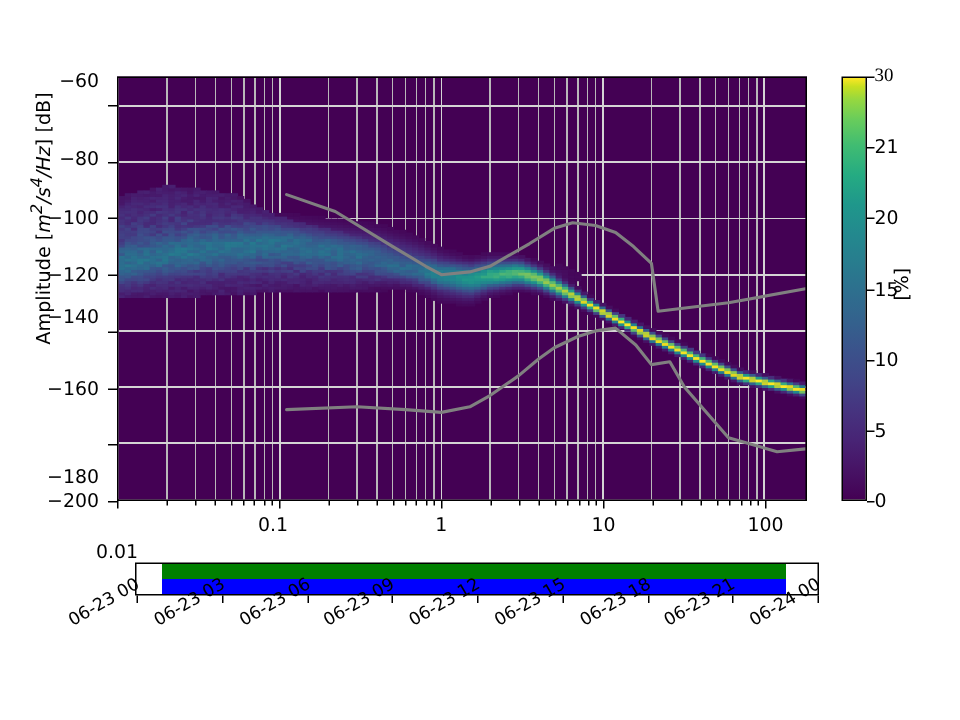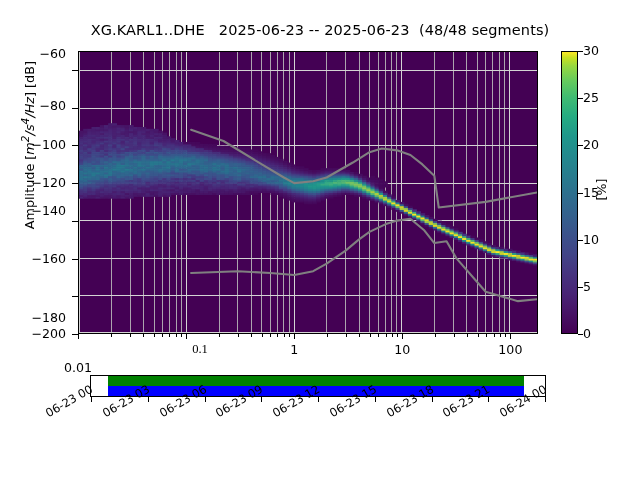--- a/index.html
+++ b/index.html
@@ -54,21 +54,20 @@
   .tlab{
     position:absolute;font-size:11.6px;white-space:nowrap;
     transform:rotate(-30deg);transform-origin:left top;
   }
 </style>
 </head>
 <body>
 
 <div id="root">
 
-  <div class="ttl">XG.KARL1..DHE   2025-06-23 -- 2025-06-23  (48/48 segments)</div>
 
   <div id="axes">
     <svg id="grid" viewBox="0 0 460 283" preserveAspectRatio="none">
       <g id="gx">
           <line x1="0.00" x2="0.00" y1="0" y2="283" class="maj"></line>
           <line x1="32.54" x2="32.54" y1="0" y2="283"></line>
           <line x1="51.58" x2="51.58" y1="0" y2="283"></line>
           <line x1="65.08" x2="65.08" y1="0" y2="283"></line>
           <line x1="75.56" x2="75.56" y1="0" y2="283"></line>
           <line x1="84.12" x2="84.12" y1="0" y2="283"></line>
@@ -2277,42 +2276,42 @@
       <div class="xtk" style="left: 434.845px; top: 334px; height: 3px;"></div>
       <div class="xtk" style="left: 453.881px; top: 334px; height: 3px;"></div>
       <div class="xtk" style="left: 467.387px; top: 334px; height: 3px;"></div>
       <div class="xtk" style="left: 477.863px; top: 334px; height: 3px;"></div>
       <div class="xtk" style="left: 486.423px; top: 334px; height: 3px;"></div>
       <div class="xtk" style="left: 493.66px; top: 334px; height: 3px;"></div>
       <div class="xtk" style="left: 499.929px; top: 334px; height: 3px;"></div>
       <div class="xtk" style="left: 505.458px; top: 334px; height: 3px;"></div>
       <div class="xtk" style="left: 510.405px; top: 334px; height: 5px;"></div>
       <div class="xlab" style="left: 48px; top: 360px; text-align: center;">0.01</div>
-      <div class="xlab" style="left: 170px; top: 342px; font-family: Liberation Serif, serif;">0.1</div>
+      <div class="xlab" style="left: 152px; top: 342px;">0.1</div>
       <div class="xlab" style="left: 264.202px; top: 342px;">1</div>
       <div class="xlab" style="left: 372.304px; top: 342px;">10</div>
       <div class="xlab" style="left: 480.405px; top: 342px;">100</div>
     </div>
 
   <div id="cbar"></div>
   <div id="cbticks">
       <div class="cbtk" style="top: 334px;"></div>
       <div class="cblab" style="top: 326px;">0</div>
       <div class="cbtk" style="top: 286.833px;"></div>
       <div class="cblab" style="top: 278.833px;">5</div>
       <div class="cbtk" style="top: 239.667px;"></div>
       <div class="cblab" style="top: 231.667px;">10</div>
       <div class="cbtk" style="top: 192.5px;"></div>
       <div class="cblab" style="top: 184.5px;">15</div>
       <div class="cbtk" style="top: 145.333px;"></div>
       <div class="cblab" style="top: 137.333px;">20</div>
       <div class="cbtk" style="top: 98.1667px;"></div>
-      <div class="cblab" style="top: 90.1667px;">25</div>
+      <div class="cblab" style="top: 90.1667px;">21</div>
       <div class="cbtk" style="top: 51px;"></div>
-      <div class="cblab" style="top: 43px;">30</div>
+      <div class="cblab" style="top: 43px; font-family: Liberation Serif, serif;">30</div>
     </div>
   <div class="cbtitle">[%]</div>
 
   <div id="tl">
       <div class="tlbar" style="left: 16.798px; width: 416.318px; top: 0px; height: 10px; background: rgb(0, 128, 0);"></div>
       <div class="tlbar" style="left: 16.798px; width: 416.318px; top: 10px; height: 10px; background: rgb(0, 0, 255);"></div>
     </div>
   <div class="tlticks" id="tlticks">
       <i style="left: 1px;"></i>
       <i style="left: 57.75px;"></i>

